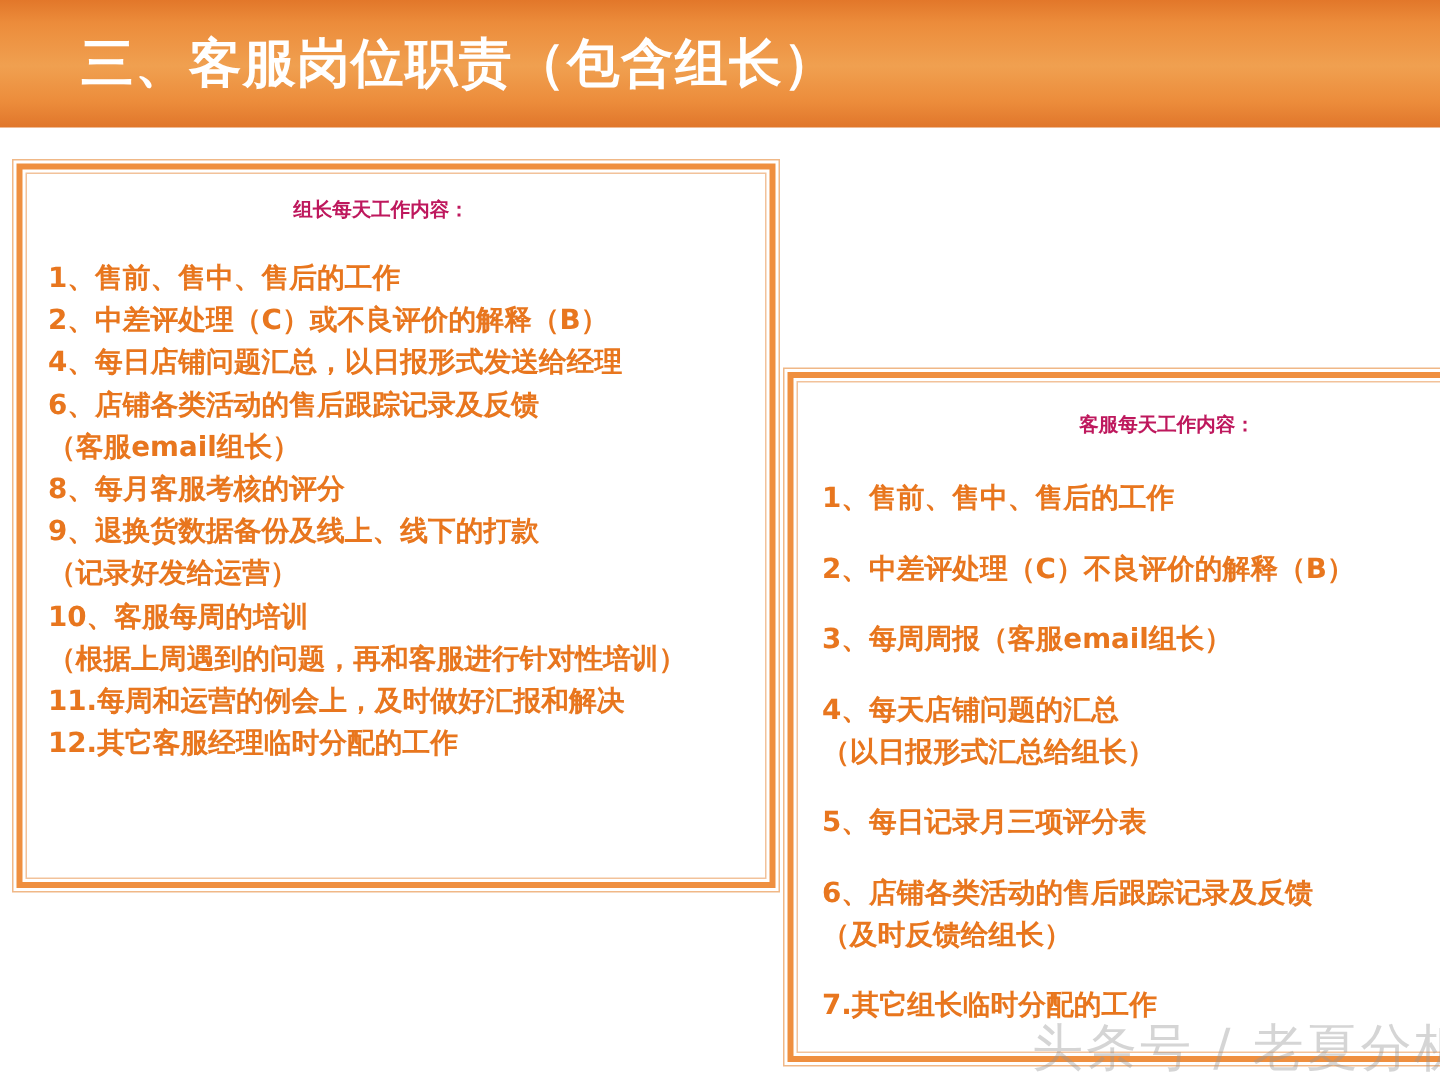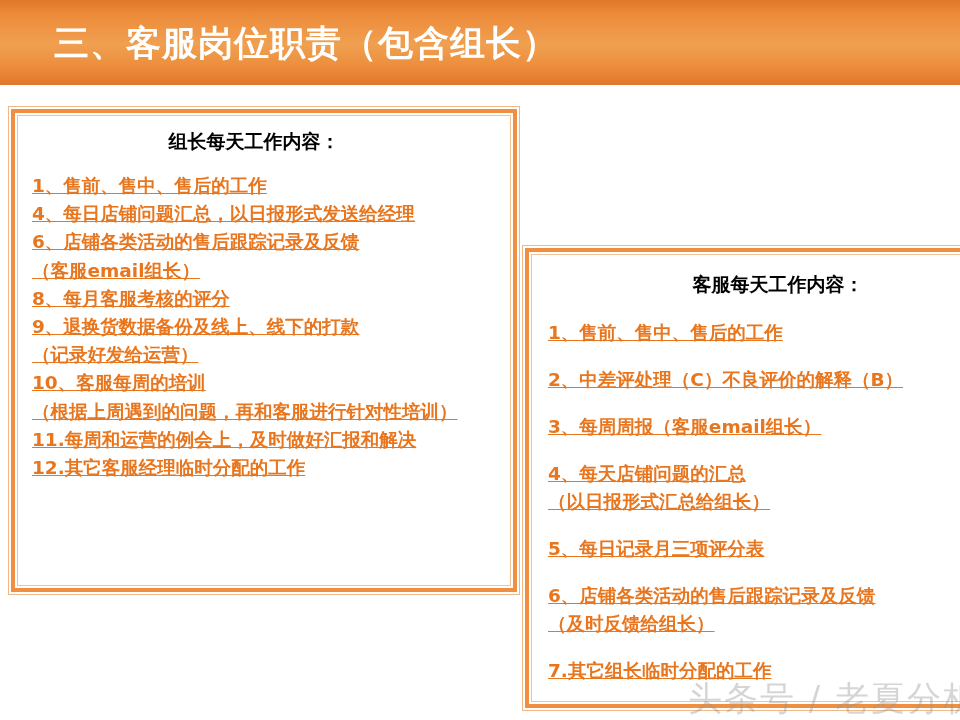--- a/index.html
+++ b/index.html
@@ -78,35 +78,34 @@
   
   #panel-agent {
     left: 522px;
     top: 245px;
     width: 512px;
     height: 466px;
   }
 
   .panel-heading {
     text-align: center;
-    color: #000000;
+    color: #be185d;
     font-weight: 700;
-    font-size: 19px;
+    font-size: 13px;
     line-height: 26px;
     white-space: nowrap;
   }
   #panel-leader .panel-heading { margin: 12px 0 0 0; padding-right: 20px; }
   #panel-agent  .panel-heading { margin: 16px 0 0 0; }
 
   .item-list {
     list-style: none;
     margin: 0;
     padding: 0;
     color: #e8761e;
-    text-decoration: underline;
   }
   .item {
     font-weight: 700;
     white-space: nowrap;
     color: #e8761e;
   }
 
   
   #list-leader { margin-top: 18px; padding-left: 14px; }
   #list-leader .item {
@@ -145,20 +144,21 @@
 </div>
 
 <div class="panel" id="panel-leader">
   <div class="panel-inner">
     <div class="panel-inner2">
 
       <div class="panel-heading">组长每天工作内容：</div>
 
       <ul class="item-list" id="list-leader">
         <li class="item">1、售前、售中、售后的工作</li>
+        <li class="item">2、中差评处理（C）或不良评价的解释（B）</li>
         <li class="item">4、每日店铺问题汇总，以日报形式发送给经理</li>
         <li class="item">6、店铺各类活动的售后跟踪记录及反馈</li>
         <li class="item">（客服email组长）</li>
         <li class="item">8、每月客服考核的评分</li>
         <li class="item">9、退换货数据备份及线上、线下的打款</li>
         <li class="item">（记录好发给运营）</li>
         <li class="item">10、客服每周的培训</li>
         <li class="item">（根据上周遇到的问题，再和客服进行针对性培训）</li>
         <li class="item">11.每周和运营的例会上，及时做好汇报和解决</li>
         <li class="item">12.其它客服经理临时分配的工作</li>

